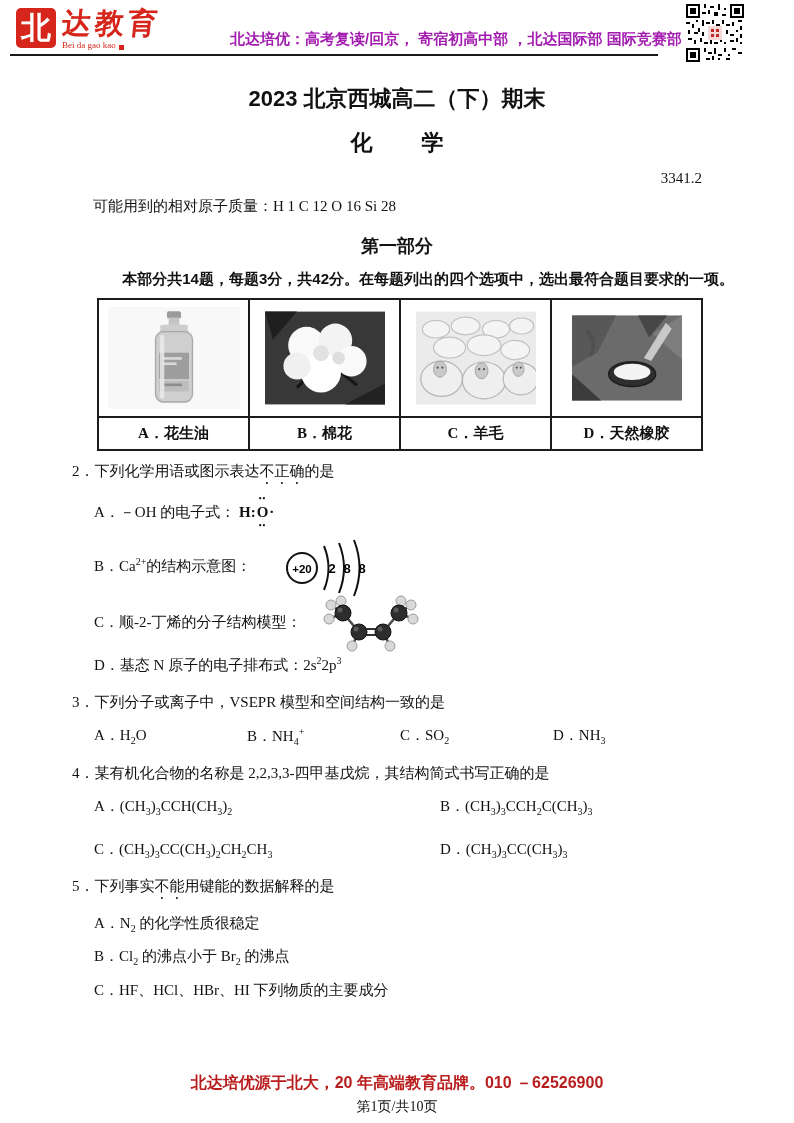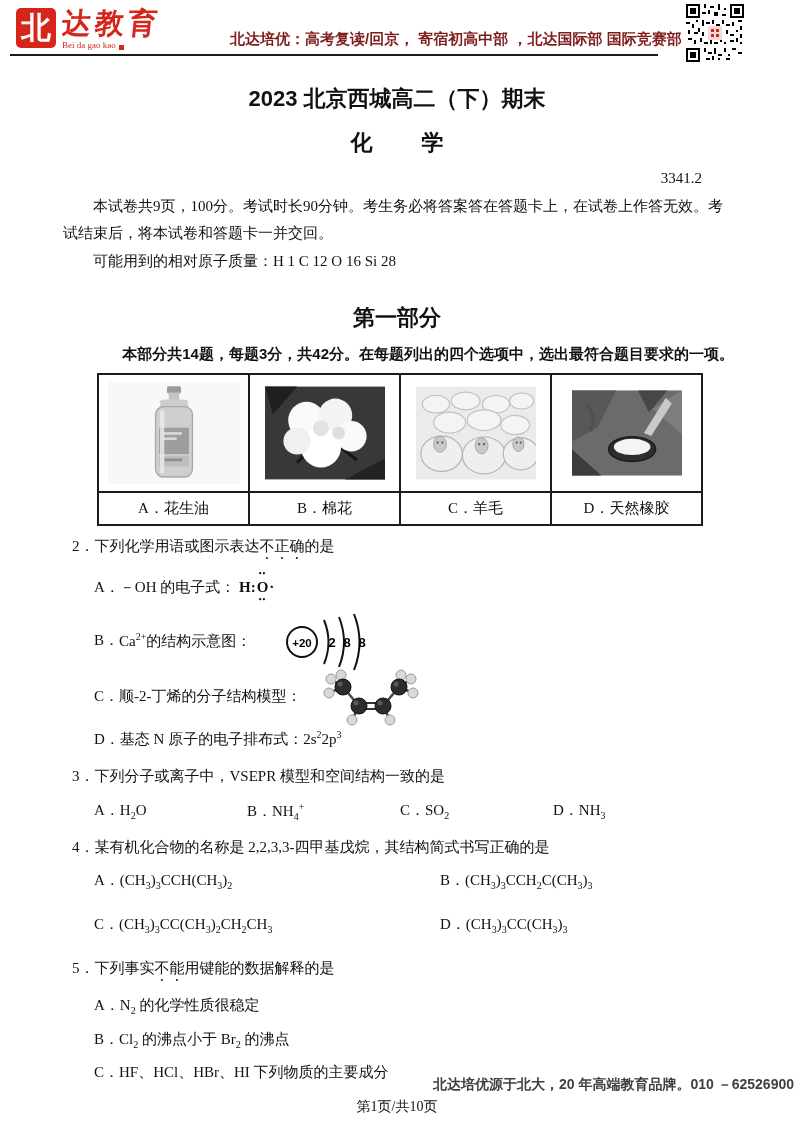--- a/index.html
+++ b/index.html
@@ -11,70 +11,70 @@
   .header-rule{position:absolute;left:10px;top:54px;width:648px;border-top:2px solid #1a1a1a;}
   .logo{position:absolute;left:16px;top:8px;display:flex;align-items:flex-start;}
   .seal{width:40px;height:40px;background:#d6261c;border-radius:5px;color:#fff;
         font-family:"Liberation Sans",sans-serif;font-weight:bold;font-size:30px;
         display:flex;align-items:center;justify-content:center;}
   .logo-right{margin-left:6px;}
   .logo-cn{color:#d6261c;font-weight:900;font-size:29px;line-height:30px;
            font-family:"Liberation Serif",serif;transform:skewX(-6deg);letter-spacing:4px;}
   .logo-en{color:#d6261c;font-size:9px;font-family:"Liberation Serif",serif;margin-top:2px;display:flex;align-items:flex-end;gap:3px;}
   .logo-en .sq{display:inline-block;width:5px;height:5px;background:#d6261c;}
-  .slogan{position:absolute;left:230px;top:30px;color:#7f1d1d;font-weight:bold;font-size:15px;
+  .slogan{position:absolute;left:230px;top:30px;color:#a21caf;font-weight:bold;font-size:15px;
           font-family:"Liberation Sans",sans-serif;white-space:nowrap;}
   .qr{position:absolute;left:686px;top:4px;width:58px;height:58px;}
 
   
   .title1{margin-top:22px;text-align:center;font-family:"Liberation Sans",sans-serif;
           font-weight:bold;font-size:22px;}
   .title2{margin-top:14px;text-align:center;font-family:"Liberation Sans",sans-serif;
           font-weight:bold;font-size:22px;white-space:pre;}
   .date{margin-top:12px;text-align:right;padding-right:92px;font-size:15px;}
 
   
   .intro{margin:6px 60px 0 63px;font-size:15px;line-height:1.82;}
   .intro p{margin:0;text-indent:2em;}
 
-  .part-heading{margin-top:28px;text-align:center;font-family:Liberation Sans, sans-serif;
-                font-weight:bold;font-size:22px;}
+  .part-heading{margin-top:14px;text-align:center;font-family:Liberation Sans, sans-serif;
+                font-weight:bold;font-size:18px;}
   .instruction{margin:12px 60px 0 63px;text-indent:2em;font-size:15px;
                font-family:"Liberation Sans",sans-serif;font-weight:bold;text-align:right;}
 
   
   .q{margin:9px 40px 0 72px;font-size:15px;line-height:1.55;}
   .stem{white-space:nowrap;}
   .emph{-webkit-text-emphasis:filled dot;-webkit-text-emphasis-position:under right;
         text-emphasis:filled dot;text-emphasis-position:under right;}
   .opt{padding-left:22px;margin-top:9px;}
   sub{font-size:10px;} sup{font-size:10px;}
 
   
-  .qtable{border-collapse:collapse;margin:8px 17px 4px 25px;}
+  .qtable{border-collapse:collapse;margin:8px 17px 4px 25px;font-weight:bold;}
   .qtable td{border:2px solid #1c1c1c;width:149px;text-align:center;vertical-align:middle;padding:0;}
   .qtable .img-cell{height:116px;}
   .qtable .cap-cell{height:31px;font-size:15px;}
   .qtable svg{display:block;margin:2px auto;}
 
   
   .lewis{font-weight:bold;white-space:nowrap;}
   .lewis-o{position:relative;display:inline-block;margin:0 1px;}
   .ldots{position:absolute;left:50%;transform:translateX(-50%);font-size:8px;letter-spacing:1px;line-height:1;}
   .ldots.top{top:-6px;} .ldots.bot{bottom:-5px;}
   .shell-svg{vertical-align:middle;margin-left:28px;}
   .model-svg{vertical-align:middle;margin-left:14px;margin-top:-12px;margin-bottom:-14px;}
 
   .optrow{display:flex;padding-left:22px;margin-top:10px;}
   .optrow span{width:153px;}
   .optgrid{display:grid;grid-template-columns:346px auto;padding-left:22px;row-gap:19px;margin-top:10px;}
 
   
   .footer{position:absolute;left:0;right:0;bottom:7px;text-align:center;}
-  .promo{color:#404040;font-weight:bold;font-size:14px;font-family:"Liberation Sans",sans-serif;margin:0;text-align:right;}
+  .promo{color:#b91c1c;font-weight:bold;font-size:16px;font-family:"Liberation Sans",sans-serif;margin:0;}
   .pagenum{font-size:14px;margin:4px 0 0 0;}
 </style>
 </head>
 <body>
 
 <div class="page">
 
   <div class="header">
     <div class="logo">
       <div class="seal">
@@ -162,21 +162,20 @@
           <rect x="15" y="15" width="1.6" height="1.6"></rect>
         </g>
     </svg>
   </div>
 
   <div class="title1">2023 北京西城高二（下）期末</div>
   <div class="title2">化        学</div>
   <div class="date">3341.2</div>
 
   <div class="intro">
-    <p>本试卷共9页，100分。考试时长90分钟。考生务必将答案答在答题卡上，在试卷上作答无效。考试结束后，将本试卷和答题卡一并交回。</p>
     <p>可能用到的相对原子质量：H 1   C 12   O 16   Si 28</p>
   </div>
 
   <div class="part-heading">第一部分</div>
   <div class="instruction">本部分共14题，每题3分，共42分。在每题列出的四个选项中，选出最符合题目要求的一项。</div>
 
   <div class="q">
     <table class="qtable">
       <tbody>
           <tr>
@@ -358,21 +357,21 @@
       <span>4．</span><span>某有机化合物的名称是 2,2,3,3-四甲基戊烷，其结构简式书写正确的是</span>
     </div>
     <div class="optgrid">
       <span>A．(CH<sub>3</sub>)<sub>3</sub>CCH(CH<sub>3</sub>)<sub>2</sub></span>
       <span>B．(CH<sub>3</sub>)<sub>3</sub>CCH<sub>2</sub>C(CH<sub>3</sub>)<sub>3</sub></span>
       <span>C．(CH<sub>3</sub>)<sub>3</sub>CC(CH<sub>3</sub>)<sub>2</sub>CH<sub>2</sub>CH<sub>3</sub></span>
       <span>D．(CH<sub>3</sub>)<sub>3</sub>CC(CH<sub>3</sub>)<sub>3</sub></span>
     </div>
   </div>
 
-  <div class="q" style="margin-top:20px;">
+  <div class="q" style="margin-top:12px;">
     <div class="stem">
       <span>5．</span><span>下列事实</span><span class="emph">不能</span><span>用键能的数据解释的是</span>
     </div>
     <div class="opt">A．N<sub>2</sub> 的化学性质很稳定</div>
     <div class="opt">B．Cl<sub>2</sub> 的沸点小于 Br<sub>2</sub> 的沸点</div>
     <div class="opt">C．HF、HCl、HBr、HI 下列物质的主要成分</div>
   </div>
 
   <div class="footer">
     <p class="promo">北达培优源于北大，20 年高端教育品牌。010  －62526900</p>

